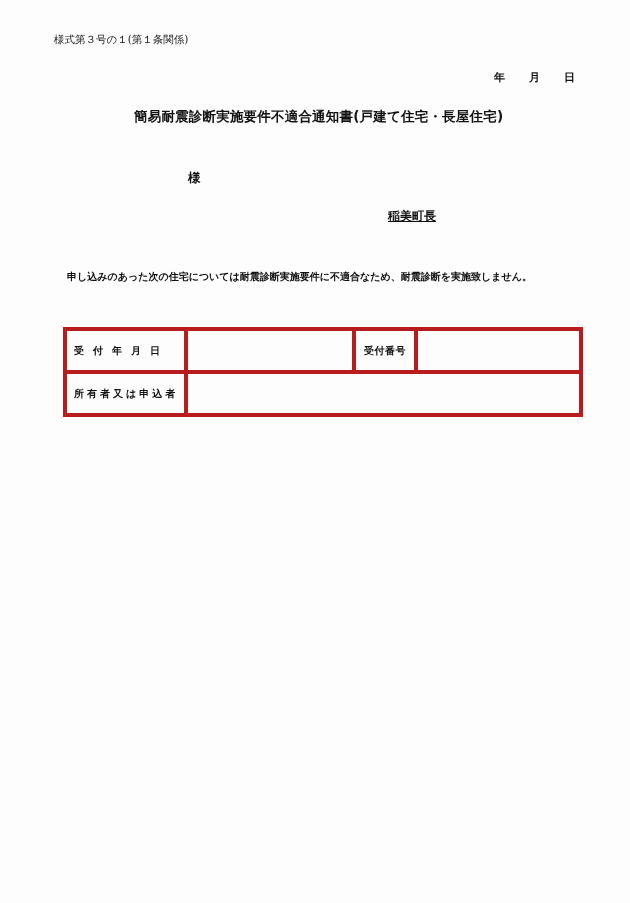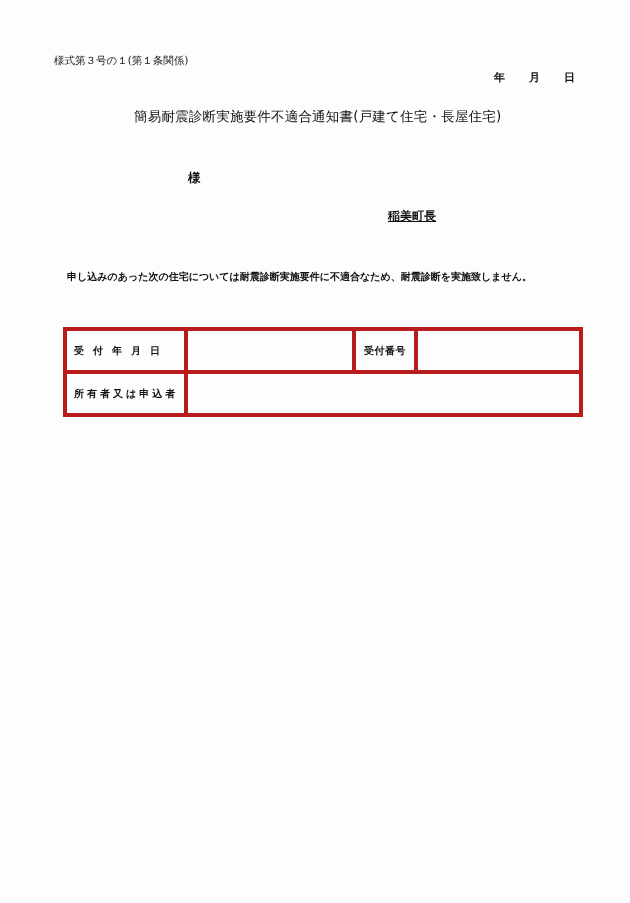--- a/index.html
+++ b/index.html
@@ -1,24 +1,24 @@
 <!DOCTYPE html>
 <html><head>
   <meta charset="utf-8">
   <style>
     html, body { margin: 0; padding: 0; }
     body {
       width: 630px; height: 903px; background: #fdfdfd; position: relative; overflow: hidden;
       font-family: "DejaVu Sans", "Liberation Sans", sans-serif; color: #111;
     }
     .abs { position: absolute; white-space: nowrap; }
-    .form-no { left: 54px; top: 54px; font-family: "DejaVu Serif", "Liberation Serif", serif; font-size: 10.5px; color: #222; }
+    .form-no { left: 54px; top: 33px; font-family: "DejaVu Serif", "Liberation Serif", serif; font-size: 10.5px; color: #222; }
     .date { top: 70px; font-size: 11px; font-weight: bold; }
     .date-y { left: 494px; } .date-m { left: 529px; } .date-d { left: 564px; }
-    .title { left: 134px; top: 108px; font-size: 13.5px; font-weight: normal; letter-spacing: 0.2px; }
+    .title { left: 134px; top: 108px; font-size: 13.5px; font-weight: bold; letter-spacing: 0.2px; }
     .sama { left: 188px; top: 170px; font-size: 12.5px; font-weight: bold; }
     .issuer { left: 388px; top: 208px; font-size: 12px; font-weight: bold; text-decoration: underline; }
     .body-text { left: 54px; top: 266px; width: 530px; font-size: 10px; font-weight: bold; line-height: 21px; white-space: normal; text-indent: 13px; }
     table.form {
       position: absolute; left: 63px; top: 327px; width: 516px; border-collapse: collapse;
       table-layout: fixed;
     }
     table.form td { border: 4px solid #b91c1c; padding: 0; font-size: 10px; font-weight: bold; vertical-align: middle; }
     .lbl { padding-left: 7px !important; }
     .spaced { letter-spacing: 9px; }

